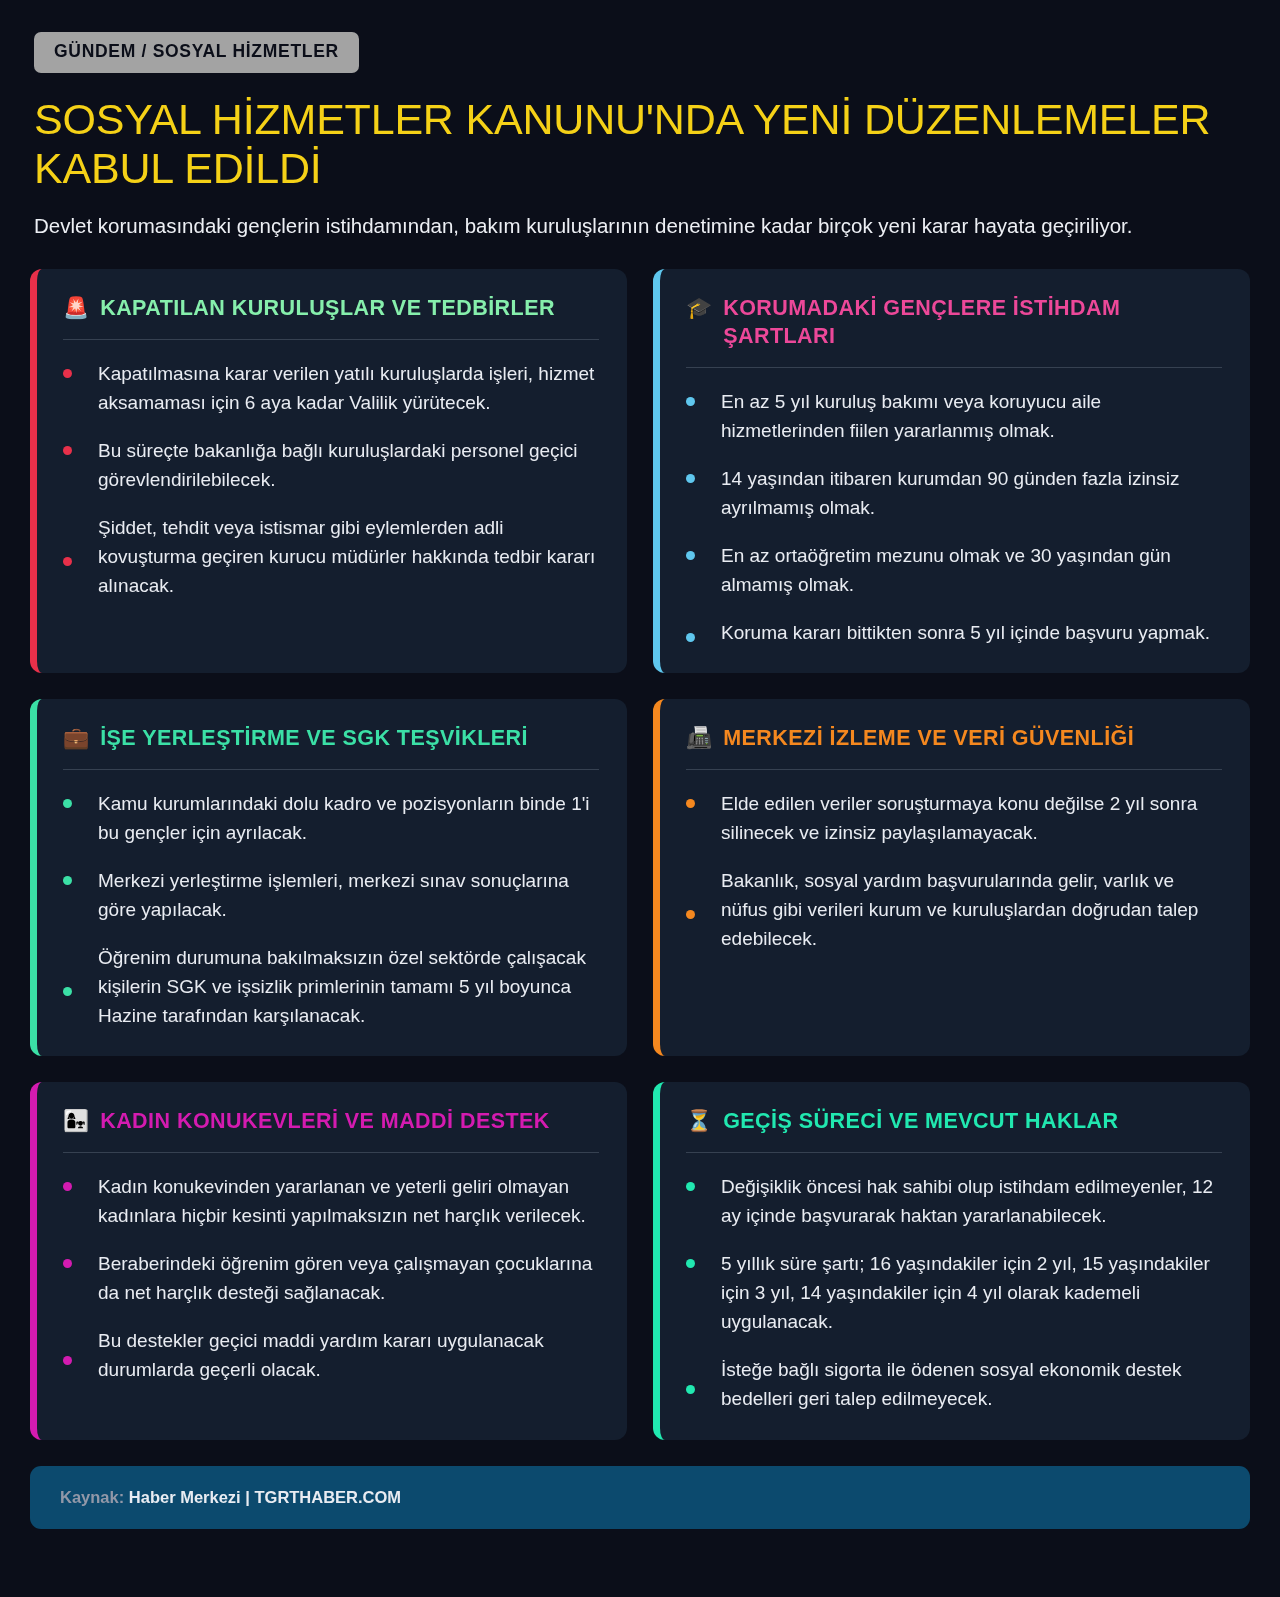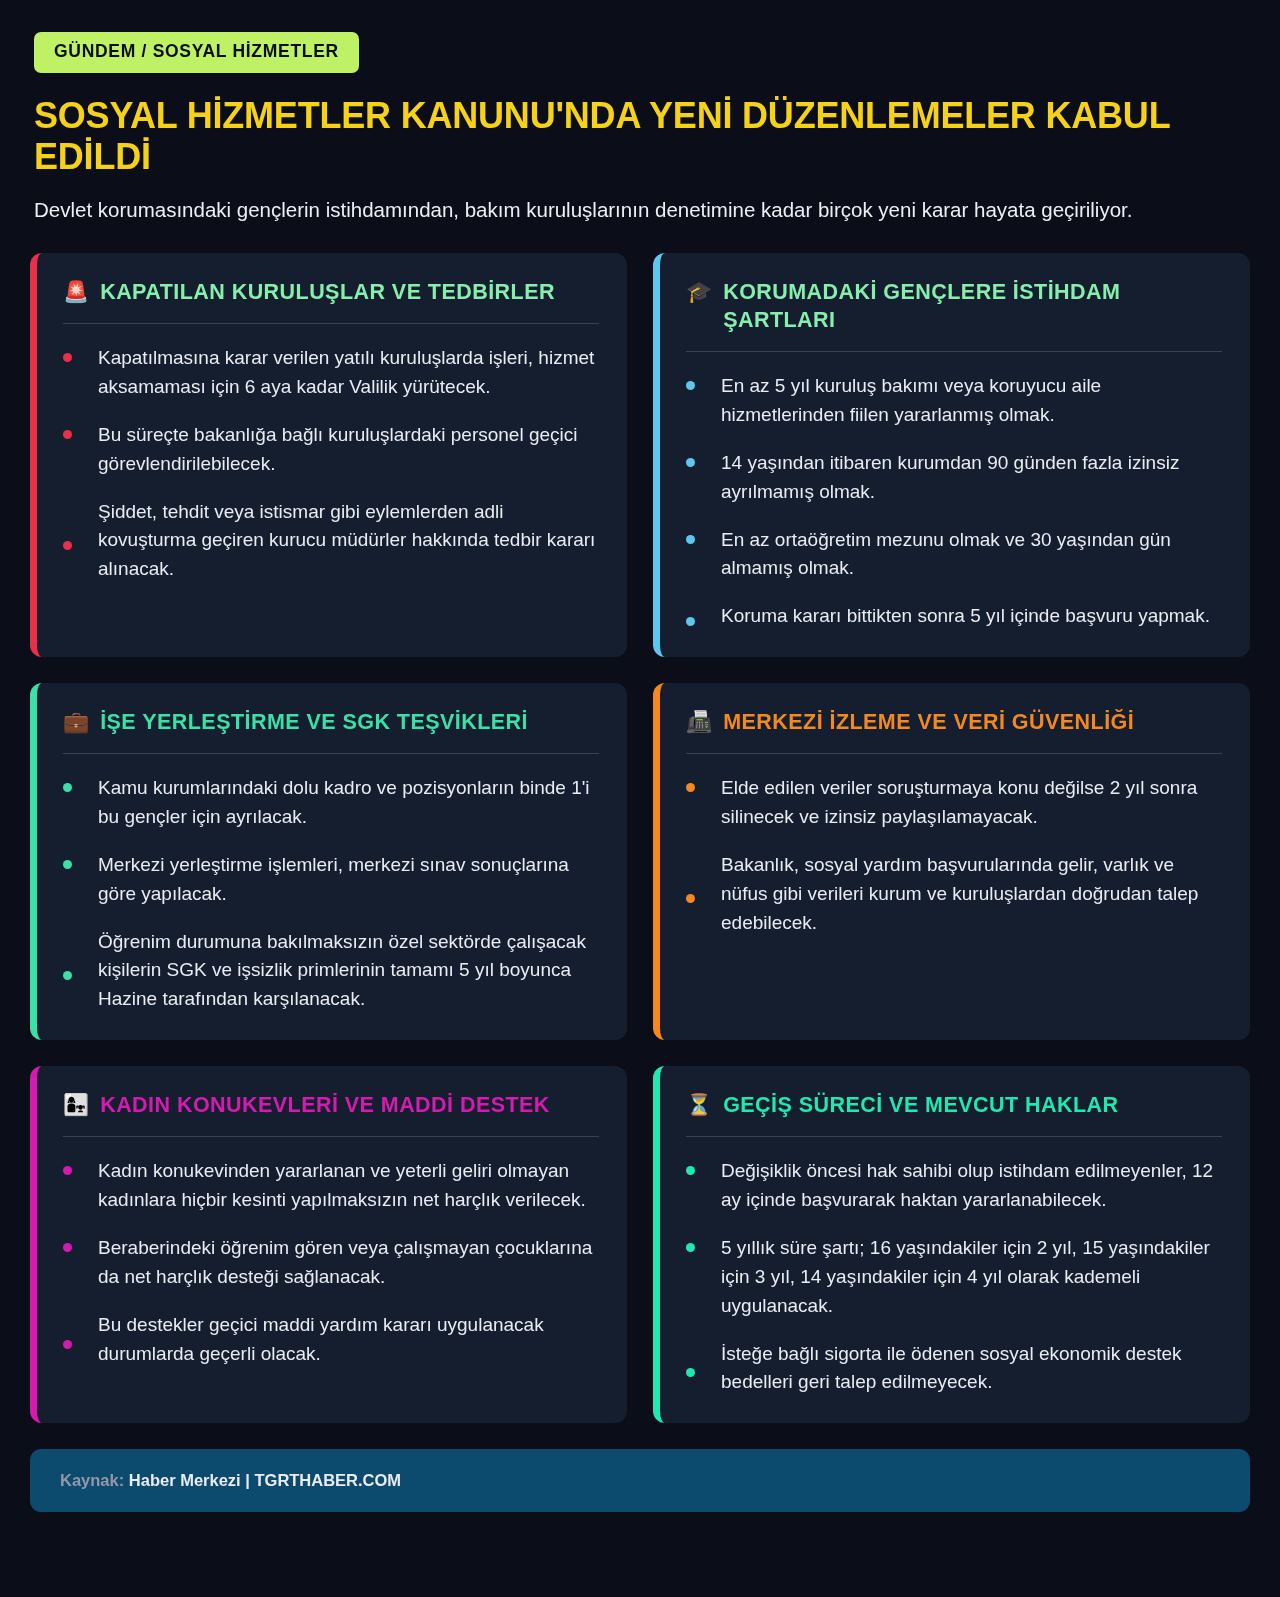--- a/index.html
+++ b/index.html
@@ -20,35 +20,35 @@
     padding: 32px 30px 24px 30px;
     display: flex;
     flex-direction: column;
   }
 
   
   .header { padding: 0 4px; }
 
   .kicker {
     display: inline-block;
-    background: #bef264;
+    background: #a3a3a3;
     color: #0b0e19;
     font-weight: bold;
     font-size: 17.5px;
     letter-spacing: 0.7px;
     padding: 11px 20px 12px 20px;
     border-radius: 7px;
     line-height: 1;
   }
 
   .headline {
     margin-top: 22px;
     color: #F5D117;
-    font-size: 36px;
-    font-weight: bold;
+    font-size: 43px;
+    font-weight: normal;
     line-height: 1.16;
     letter-spacing: -0.2px;
     max-width: 1215px;
   }
 
   .subhead {
     margin-top: 16px;
     color: #EDEFF4;
     font-size: 20.5px;
     font-weight: normal;
@@ -169,21 +169,21 @@
           </li>
           <li>
             <span class="dot" style="background: rgb(232, 48, 74);"></span>
             <span class="btext">Şiddet, tehdit veya istismar gibi eylemlerden adli kovuşturma geçiren kurucu müdürler hakkında tedbir kararı alınacak.</span>
           </li>
         </ul>
       </div>
       <div class="card" style="border-left-color: rgb(95, 199, 238);">
         <div class="card-head">
           <span class="card-emoji">🎓</span>
-          <div class="card-title" style="color: #86efac;">KORUMADAKİ GENÇLERE İSTİHDAM ŞARTLARI</div>
+          <div class="card-title" style="color: #ec4899;">KORUMADAKİ GENÇLERE İSTİHDAM ŞARTLARI</div>
         </div>
         <ul class="bullets">
           <li>
             <span class="dot" style="background: rgb(95, 199, 238);"></span>
             <span class="btext">En az 5 yıl kuruluş bakımı veya koruyucu aile hizmetlerinden fiilen yararlanmış olmak.</span>
           </li>
           <li>
             <span class="dot" style="background: rgb(95, 199, 238);"></span>
             <span class="btext">14 yaşından itibaren kurumdan 90 günden fazla izinsiz ayrılmamış olmak.</span>
           </li>

